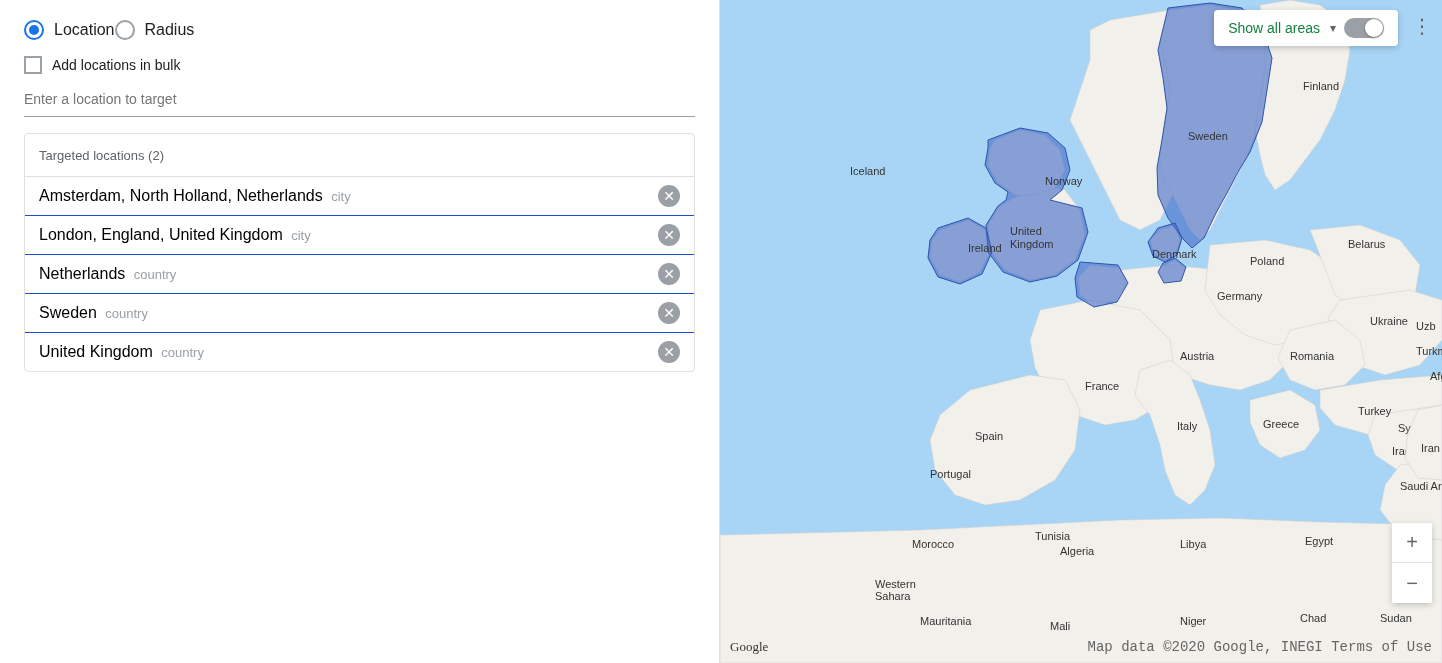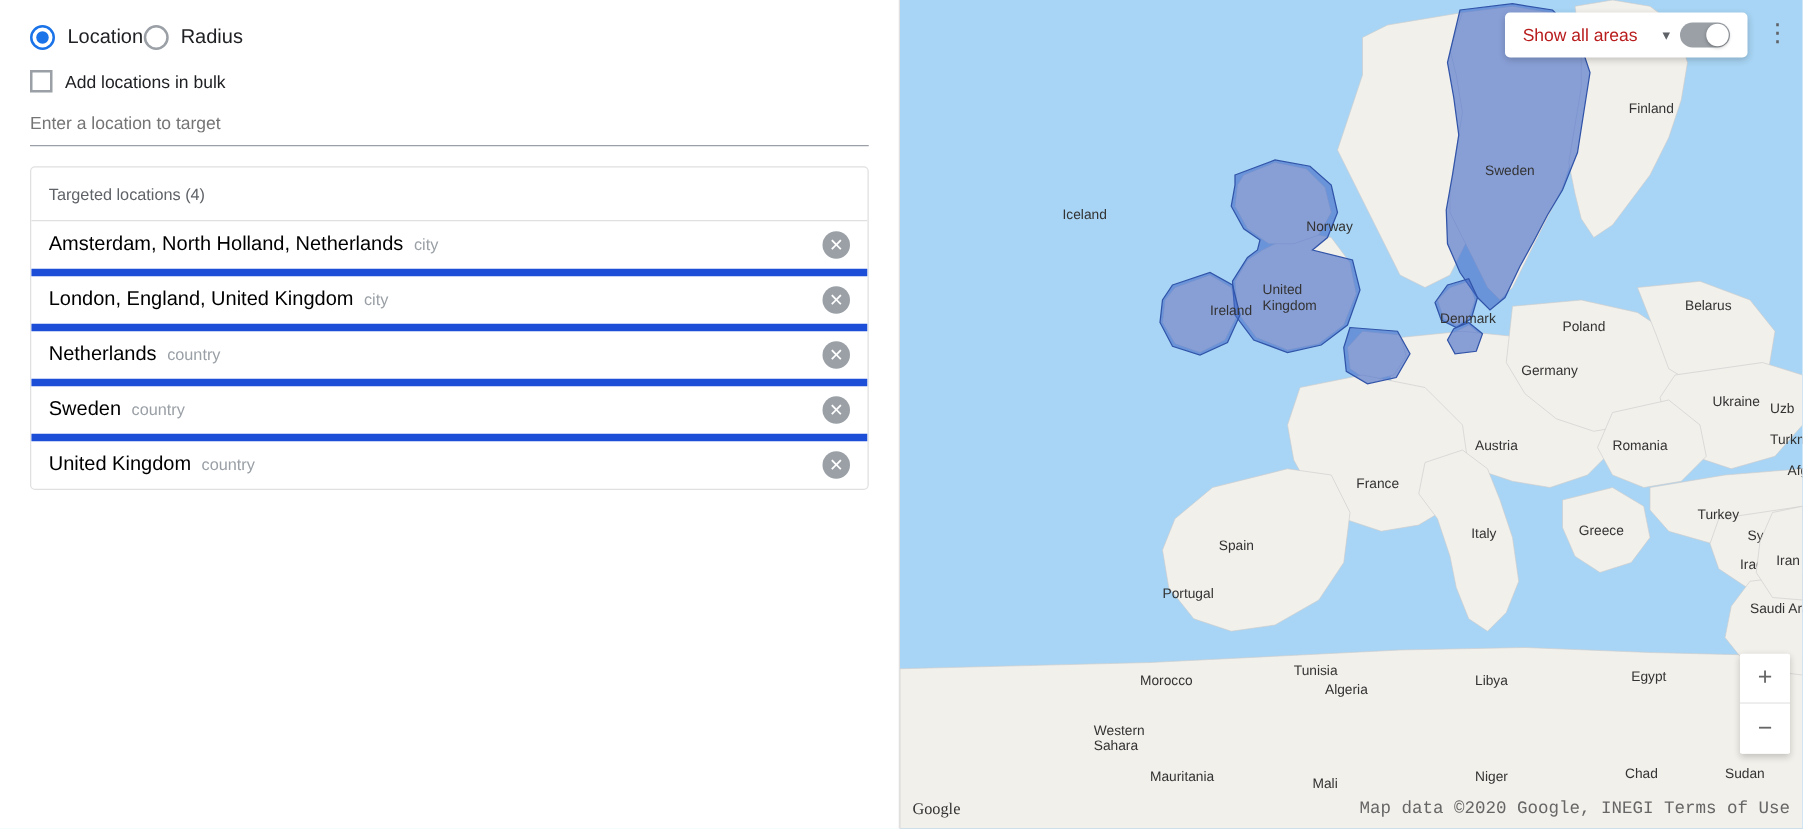--- a/index.html
+++ b/index.html
@@ -107,21 +107,21 @@
       font-size: 13px;
       color: #5f6368;
       font-weight: 500;
     }
 
     .location-row {
       display: flex;
       align-items: center;
       justify-content: space-between;
       padding: 8px 14px;
-      border-bottom: 6px solid #1d4ed8;
+      border-bottom: 1px solid #1d4ed8;
     }
 
     .location-row:last-child {
       border-bottom: none;
     }
 
     .location-type {
       font-size: 13px;
       color: #9aa0a6;
       margin-left: 4px;
@@ -173,22 +173,22 @@
       align-items: center;
       gap: 8px;
       background: #fff;
       border-radius: 4px;
       padding: 8px 14px;
       box-shadow: 0 2px 6px rgba(0,0,0,0.2);
     }
 
     .show-all-label {
       font-size: 14px;
-      color: #b91c1c;
-      margin-right: 12px;
+      color: #15803d;
+      margin-right: 2px;
     }
 
     .dropdown-arrow {
       font-size: 12px;
       color: #5f6368;
     }
 
     .toggle-switch {
       width: 40px;
       height: 20px;
@@ -312,21 +312,21 @@
     <div class="checkbox-box"></div>
     <span class="checkbox-label">Add locations in bulk</span>
   </div>
 
   <div class="location-input-container">
     <input class="location-input" type="text" placeholder="Enter a location to target" style="">
   </div>
 
   <div class="targeted-locations-box">
     <div class="targeted-header">
-      <span class="targeted-header-label">Targeted locations (4)</span>
+      <span class="targeted-header-label">Targeted locations (2)</span>
       <button class="remove-btn" style="visibility:hidden;">×</button>
     </div>
 
     <div class="location-row">
       <span>
         <span>Amsterdam, North Holland, Netherlands</span>
         <span class="location-type">city</span>
       </span>
       <button class="remove-btn">✕</button>
     </div>

